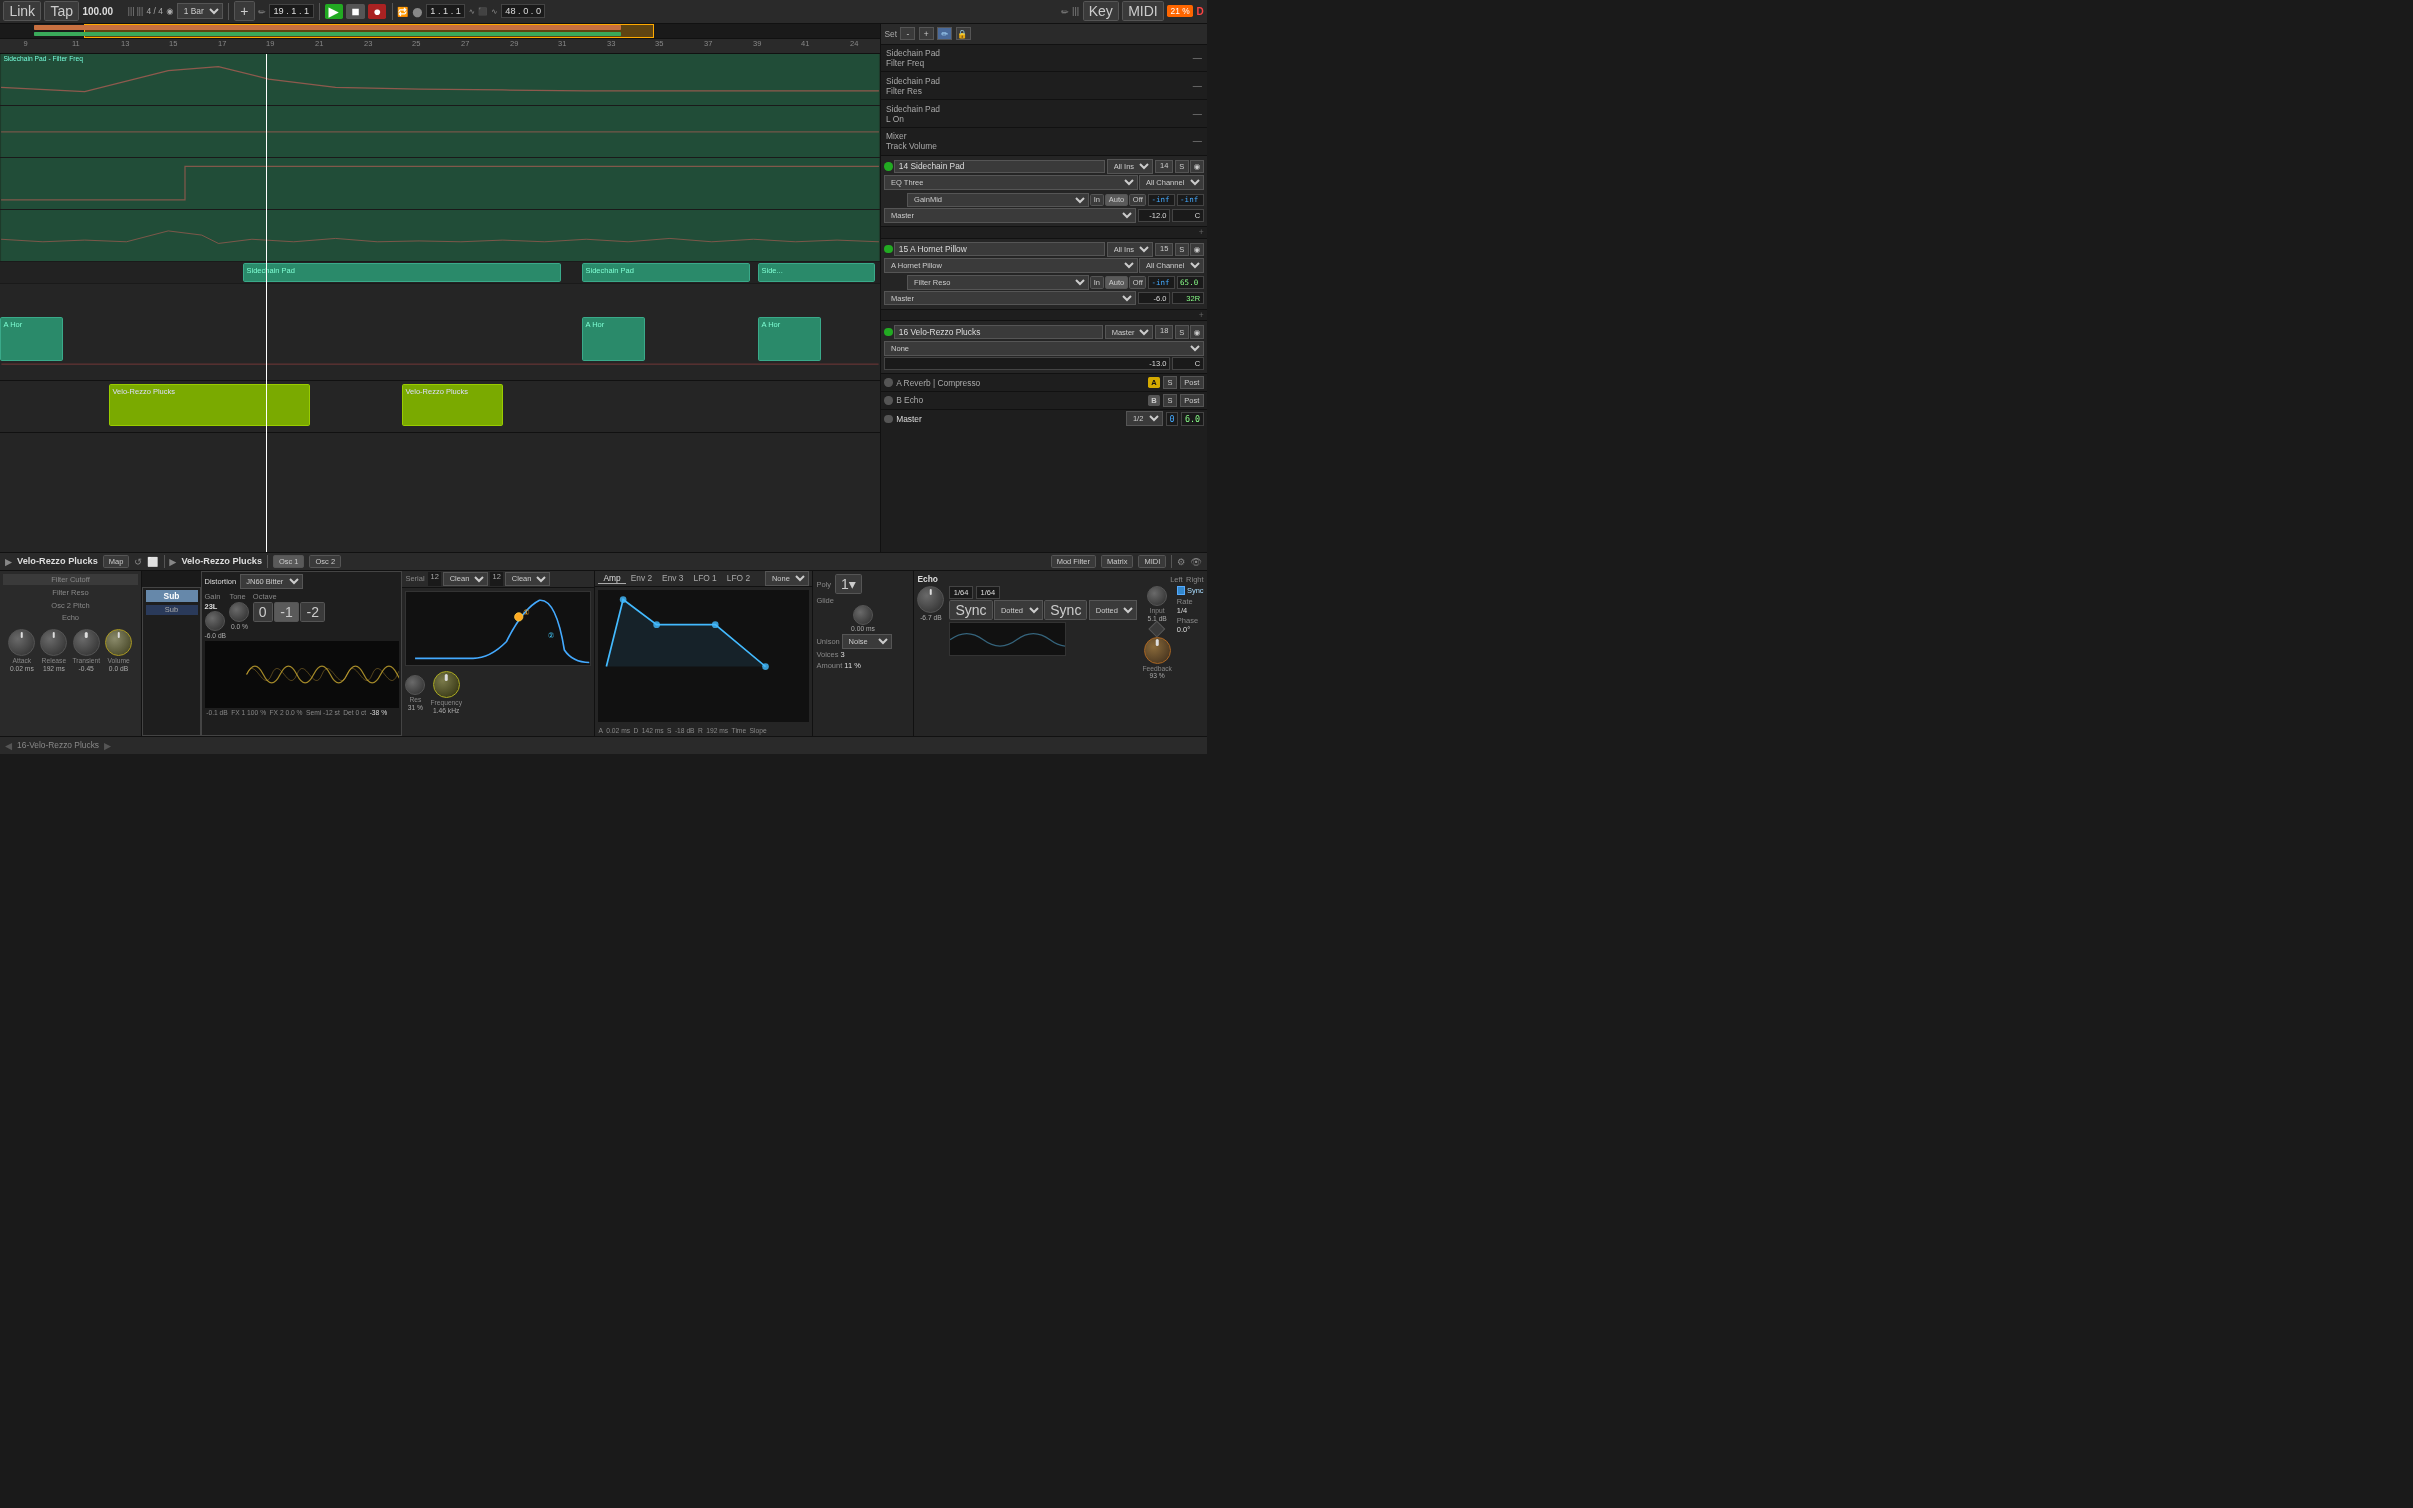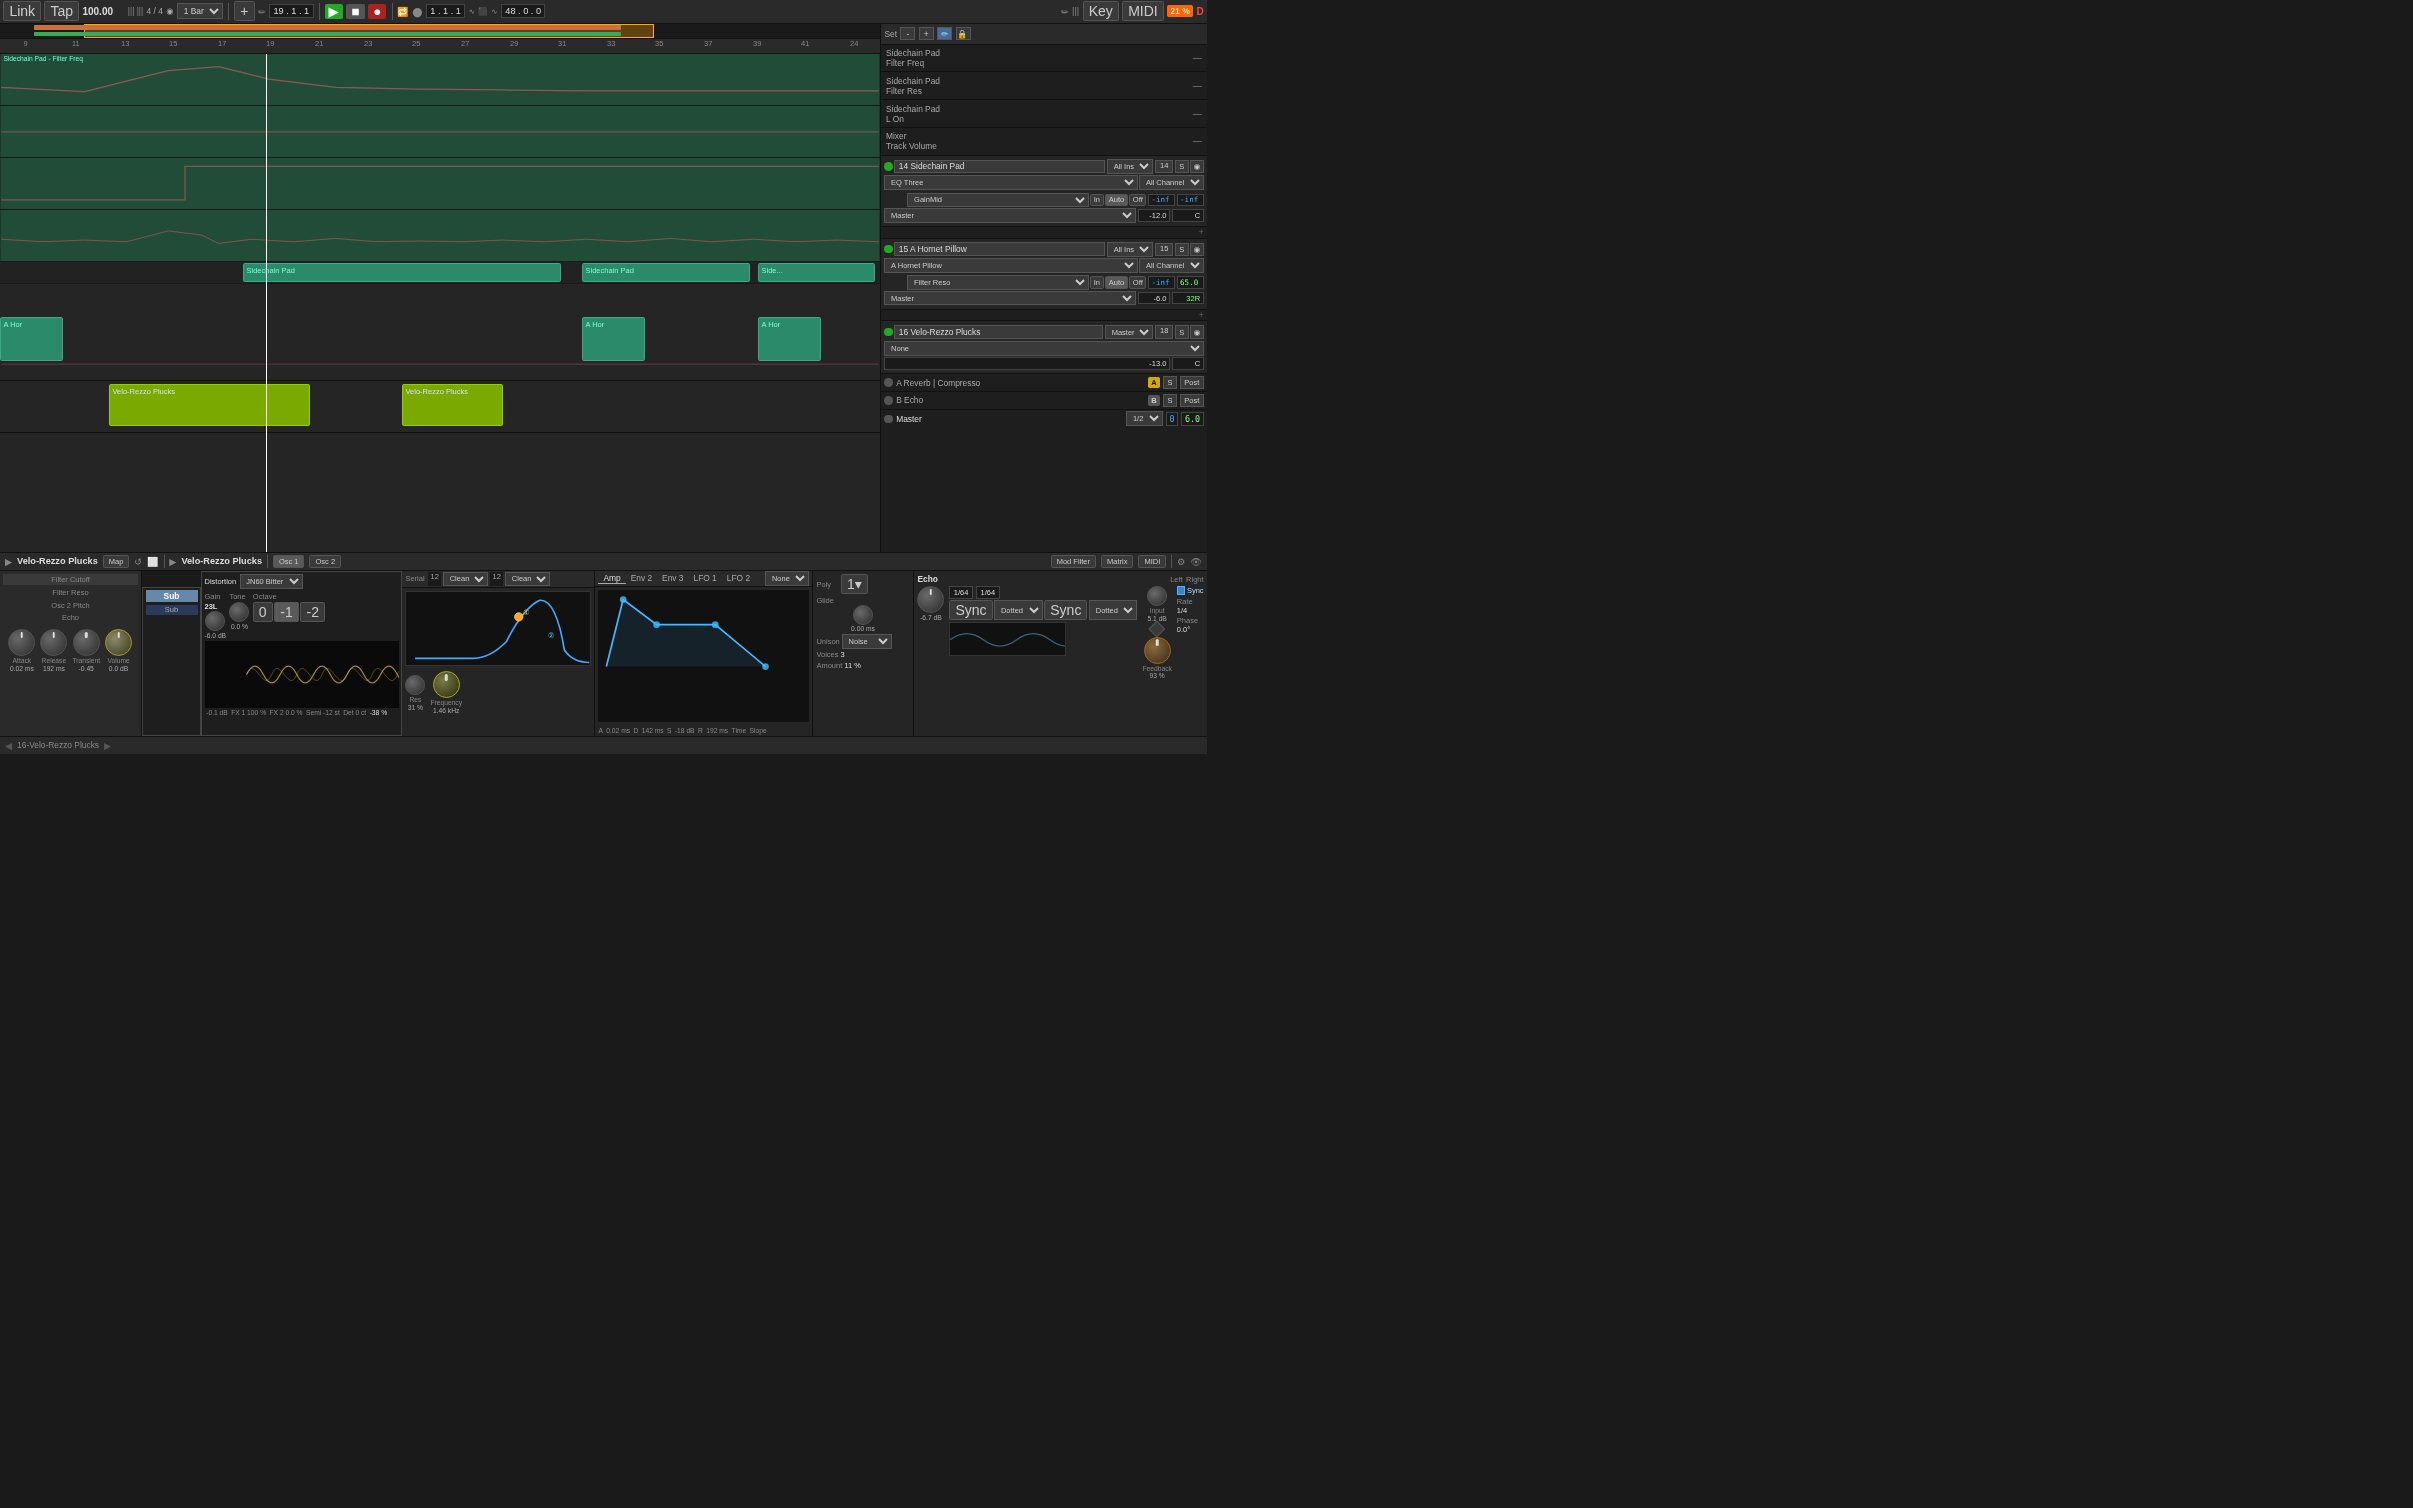--- a/index.html
+++ b/index.html
@@ -1039,21 +1039,21 @@
         <span>S</span>
         <span>-18 dB</span>
         <span>R</span>
         <span>192 ms</span>
         <span>Time</span>
         <span>Slope</span>
       </div>
     </div>
 
     <div style="width:101px;background:#252525;border-right:0.8px solid #111;padding:3.4px;font-size:7.5px">
-      <div style="display:flex;align-items:center;gap:10px;margin-bottom:1.7px">
+      <div style="display:flex;align-items:center;gap:4px;margin-bottom:1.7px">
         <span style="color:#888">Poly</span>
         <button class="toolbar-btn">1▾</button>
       </div>
       <div style="margin-bottom:1.7px">
         <span style="color:#888">Glide</span>
         <div class="knob-container">
           <div class="knob-small" style="margin:auto"></div>
           <span class="knob-value">0.00 ms</span>
         </div>
       </div>

